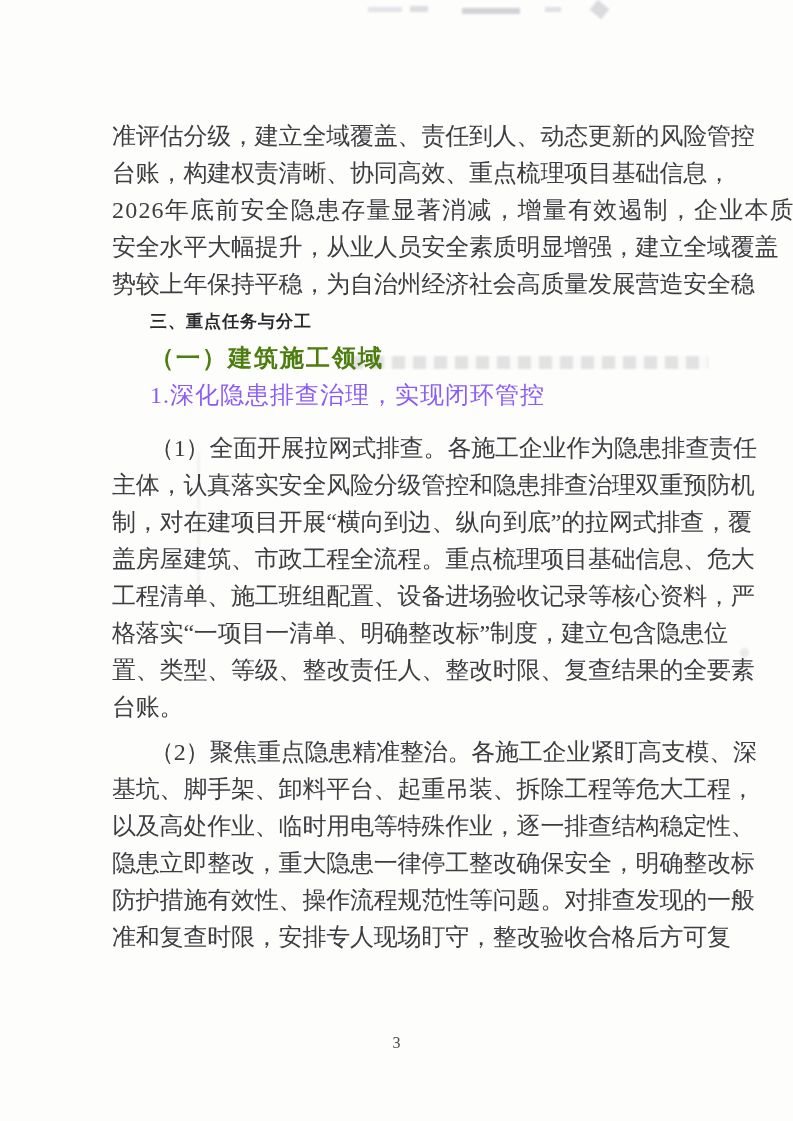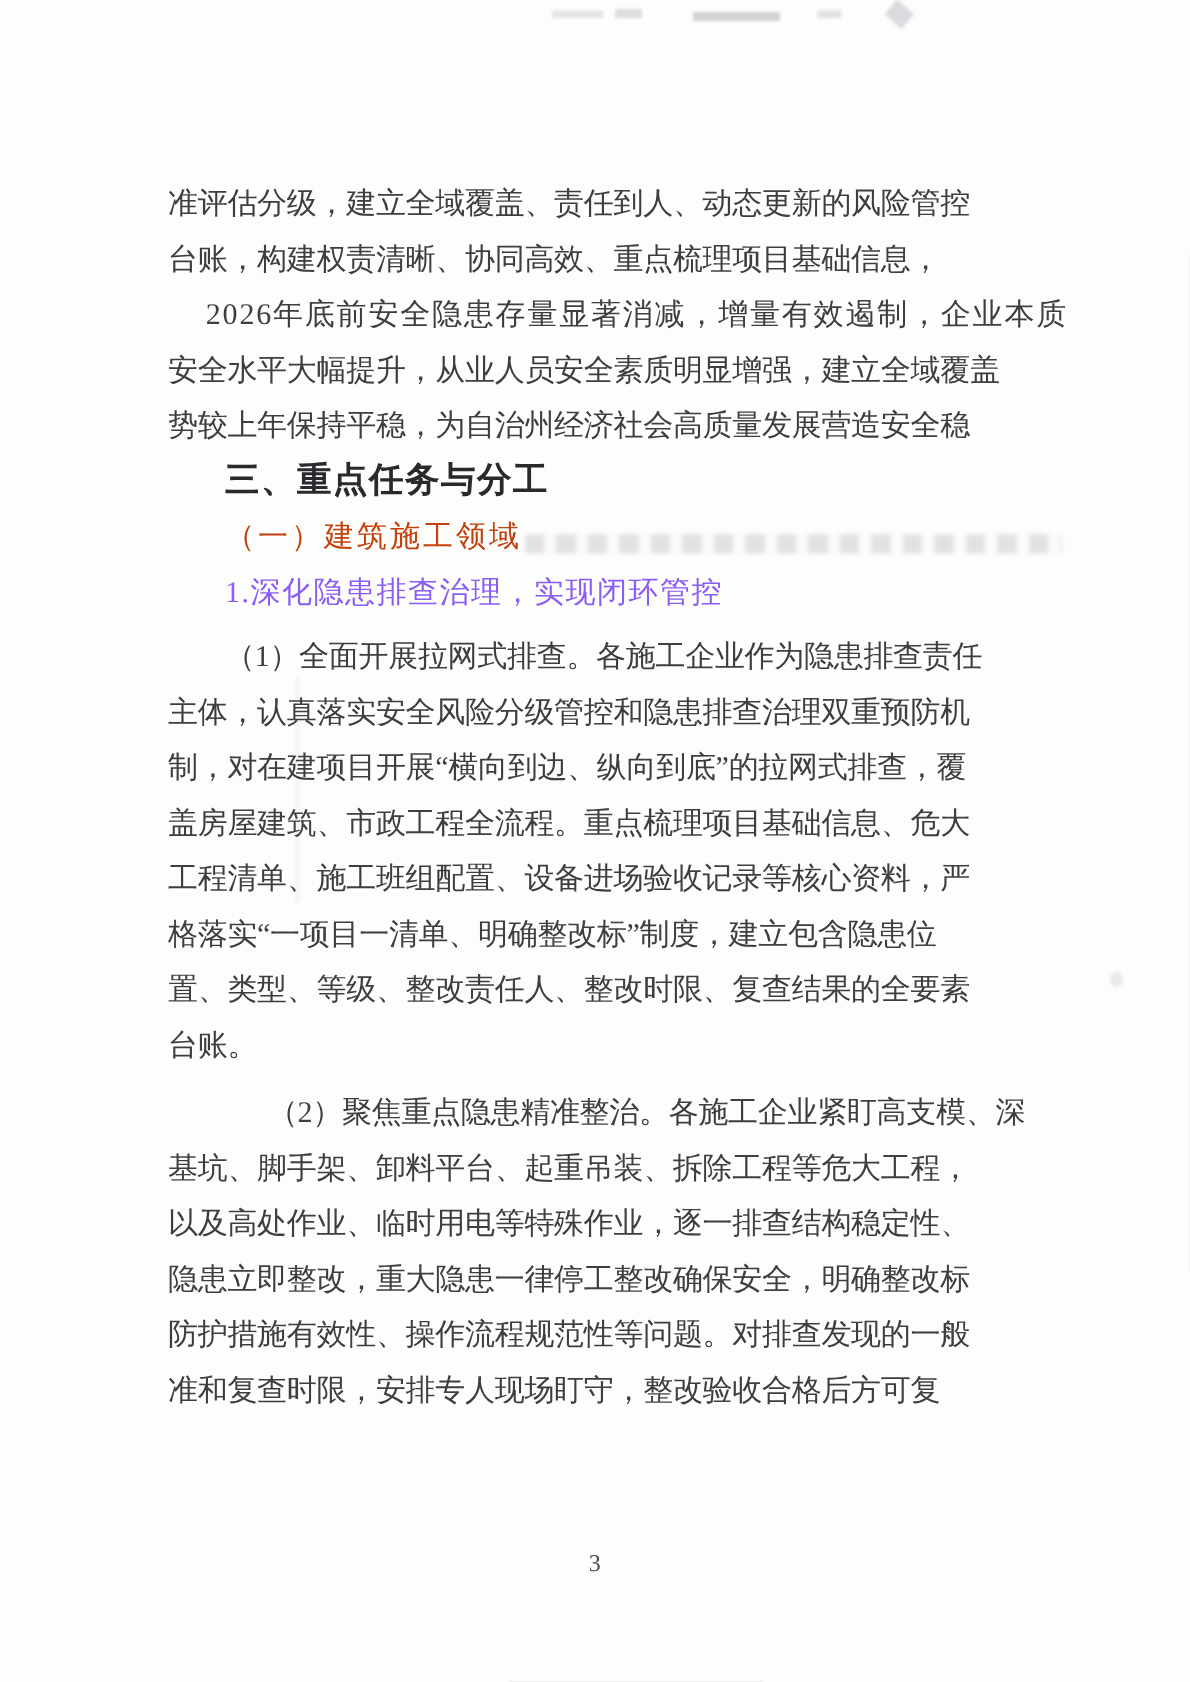--- a/index.html
+++ b/index.html
@@ -9,34 +9,34 @@
     background:#fdfdfc;
     overflow:hidden;
     font-family:"Liberation Serif","DejaVu Serif",serif;
   }
   .textblock{
     position:absolute;
     left:112px;top:118px;width:600px;
   }
   .line{
     height:37px;line-height:37px;
-    font-size:20px;color:#3e3e42;
+    font-size:24px;color:#3e3e42;
     white-space:nowrap;
     letter-spacing:-0.2px;
   }
   .indent{text-indent:38px;}
   .ls-wide{letter-spacing:1.2px;text-align:right;}
-  .gap-sm{margin-top:6px;}
+  .gap-sm{margin-top:16px;}
   .gap-md{margin-top:8px;text-align:center;}
   .h-bold{
-    font-family:Liberation Mono, monospace;
-    font-weight:700;color:#2a2a2e;font-size:23px;
+    font-family:Liberation Sans, sans-serif;
+    font-weight:700;color:#2a2a2e;font-size:17px;
     letter-spacing:1px;
   }
-  .h-kai{font-weight:400;color:#c2410c;letter-spacing:2px;}
+  .h-kai{font-weight:700;color:#4d7c0f;letter-spacing:2px;}
   .kai{color:#8b5cf6;letter-spacing:1px;}
   .page-number{
     position:absolute;left:0;right:0;top:1034px;
     text-align:center;font-size:16px;color:#4a4a4a;
     font-family:"Liberation Serif","DejaVu Serif",serif;
   }
   
   .artifact{position:absolute;pointer-events:none;}
   .smudge-a{left:368px;top:7px;width:34px;height:5px;background:#e4e4e7;filter:blur(1px);}
   .smudge-b{left:410px;top:6px;width:18px;height:6px;background:#dddde0;filter:blur(1px);}

